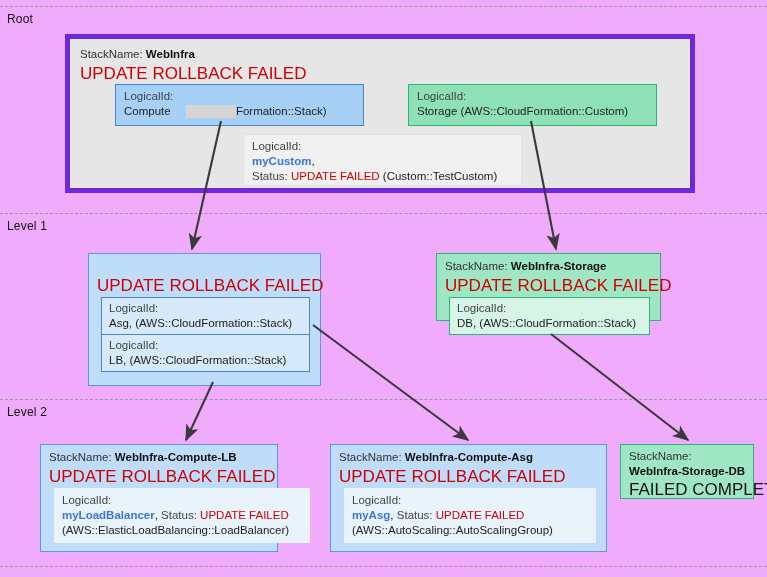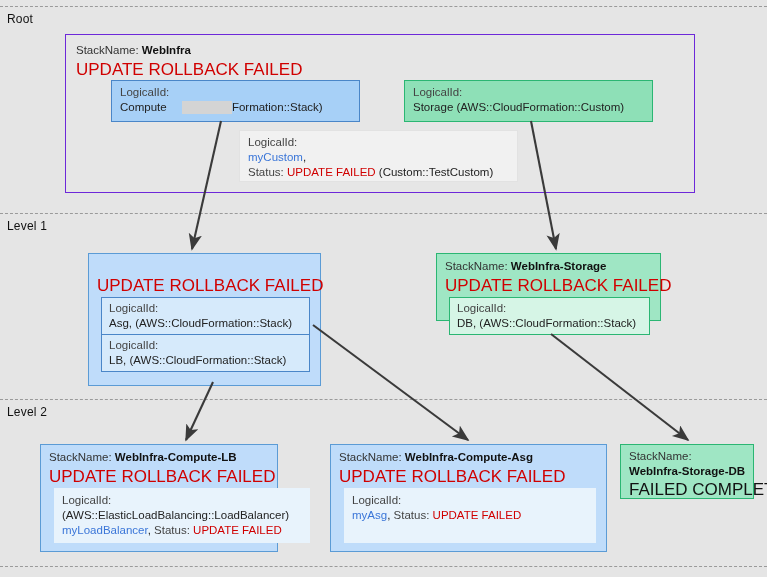--- a/index.html
+++ b/index.html
@@ -7,21 +7,21 @@
     padding: 0;
     background: #ffffff;
   }
   body {
     font-family: "Liberation Sans", sans-serif;
   }
   #canvas {
     position: relative;
     width: 767px;
     height: 577px;
-    background: #e5e5e5;
+    background: #f0abfc;
     overflow: hidden;
   }
 
   
   .divider {
     position: absolute;
     left: 0;
     width: 767px;
     height: 0;
     border-top: 1px dashed #9a9a9a;
@@ -33,21 +33,21 @@
     font-size: 12px;
     color: #111111;
     white-space: nowrap;
     letter-spacing: 0.2px;
   }
 
   
   .root-box {
     position: absolute;
     background: #e6e6e6;
-    border: 1px solid #6d28d9;
+    border: 5px solid #6d28d9;
     box-sizing: border-box;
   }
 
   
   .stack-box {
     position: absolute;
     box-sizing: border-box;
   }
   .stack-box.blue {
     background: #bfdcfa;
@@ -104,21 +104,21 @@
     border: 1px solid #2bb673;
   }
   .res-box.gray-pale {
     background: #f1f1f1;
     border: 1px solid #e2e2e2;
   }
   .res-line {
     white-space: nowrap;
   }
   .lid { color: #444444; }
-  .logical-name { color: #3b76d8; font-weight: normal; }
+  .logical-name { color: #3b76d8; font-weight: bold; }
   .failed { color: #d00000; }
   .type { color: #222222; }
 
   
   .redaction {
     position: absolute;
     background: #d4d4d4;
   }
 
   
@@ -212,43 +212,44 @@
 
   <div class="stack-box blue" style="left:40px; top:444px; width:238px; height:108px;">
     <div class="stack-title" style="position:absolute; left:8px; top:6px;">
       <span>StackName:</span>
       <b>WebInfra-Compute-LB</b>
     </div>
     <div class="stack-status" style="position:absolute; left:8px; top:22px;">UPDATE ROLLBACK FAILED</div>
 
     <div class="res-box blue-pale" style="left:13px; top:43px; width:256px; height:55px; padding:4px 0 0 7px;">
       <div class="res-line lid">LogicalId:</div>
-      <div class="res-line type">(AWS::ElasticLoadBalancing::LoadBalancer)</div>
       <div class="res-line">
         <span class="logical-name">myLoadBalancer</span><span class="type">,</span>
         <span class="lid">Status:</span>
         <span class="failed">UPDATE FAILED</span>
       </div>
+      <div class="res-line type">(AWS::ElasticLoadBalancing::LoadBalancer)</div>
     </div>
   </div>
 
   <div class="stack-box blue" style="left:330px; top:444px; width:277px; height:108px;">
     <div class="stack-title" style="position:absolute; left:8px; top:6px;text-align:center;">
       <span>StackName:</span>
       <b>WebInfra-Compute-Asg</b>
     </div>
     <div class="stack-status" style="position:absolute; left:8px; top:22px;">UPDATE ROLLBACK FAILED</div>
 
     <div class="res-box blue-pale" style="left:13px; top:43px; width:252px; height:55px; padding:4px 0 0 7px;">
       <div class="res-line lid">LogicalId:</div>
       <div class="res-line">
         <span class="logical-name">myAsg</span><span class="type">,</span>
         <span class="lid">Status:</span>
         <span class="failed">UPDATE FAILED</span>
       </div>
+      <div class="res-line type">(AWS::AutoScaling::AutoScalingGroup)</div>
     </div>
   </div>
 
   <div class="stack-box green" style="left:620px; top:444px; width:134px; height:55px;">
     <div class="stack-title" style="position:absolute; left:8px; top:5px;">
       <span>StackName:</span>
     </div>
     <div class="stack-title" style="position:absolute; left:8px; top:20px;">
       <b>WebInfra-Storage-DB</b>
     </div>

